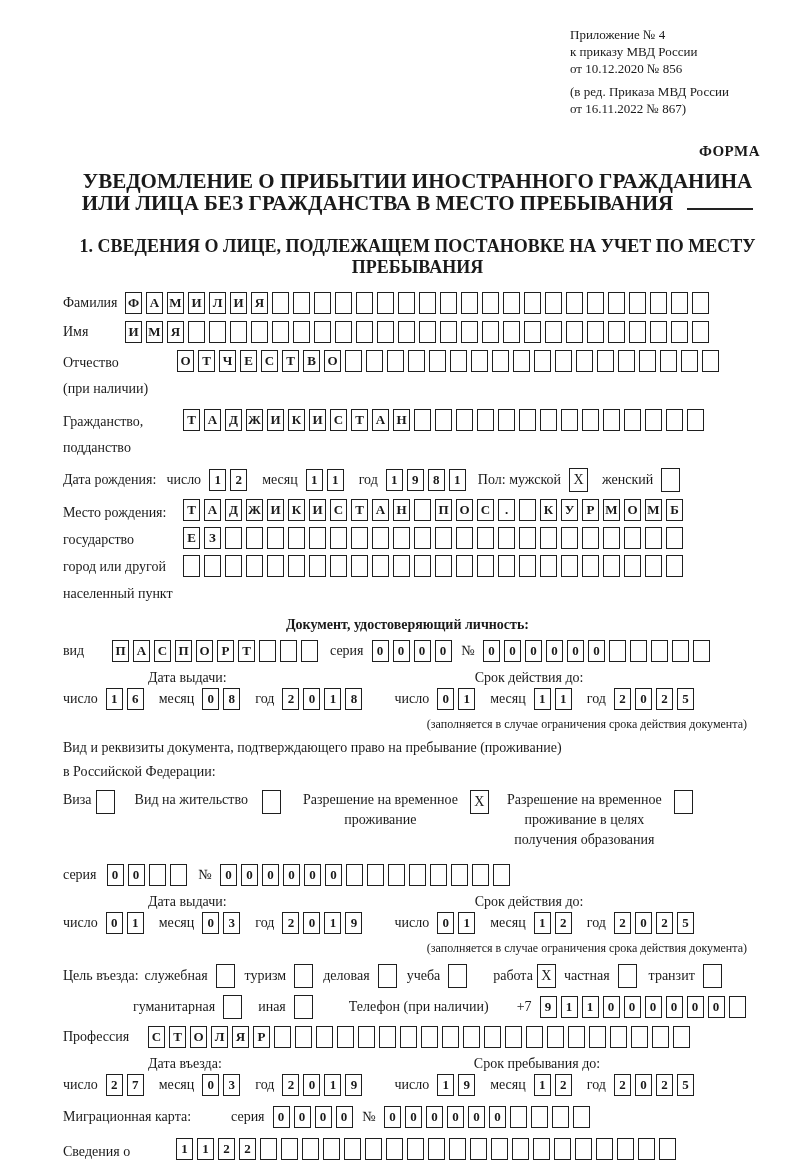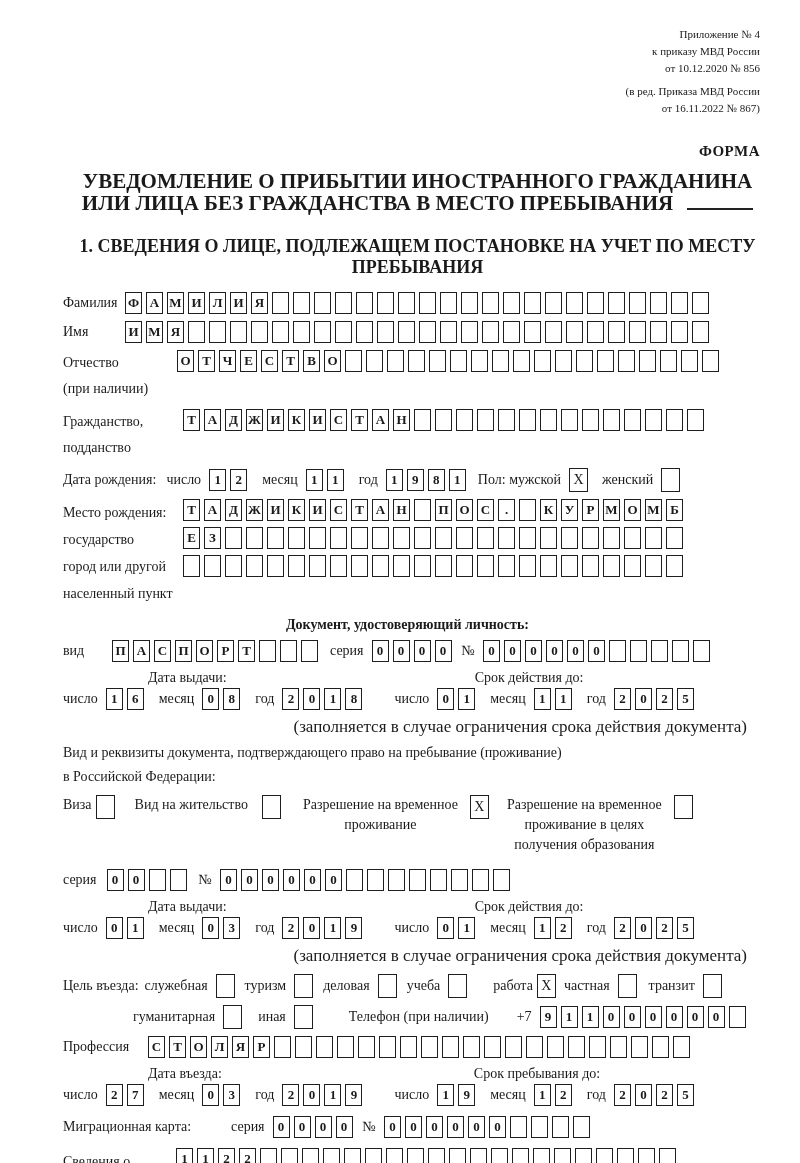--- a/index.html
+++ b/index.html
@@ -5,21 +5,21 @@
   * { box-sizing: border-box; }
   html,body { margin:0; padding:0; background:#fff; }
   body {
     width:800px; min-height:1163px;
     font-family:"Liberation Serif", serif;
     color:#1a1a1a; font-size:14px;
   }
   .page { padding:26px 8px 10px 63px; width:800px; }
 
   
-  .hdr { width:190px; margin-left:auto; margin-right:32px; font-size:11px; line-height:17px;text-align:right; }
+  .hdr { width:190px; margin-left:auto; margin-right:32px; font-size:13px; line-height:17px; }
   .hdr .sub { margin-top:6px; }
   .forma { text-align:right; margin:26px 32px 8px 0; font-weight:bold; font-size:15px; letter-spacing:.5px; }
 
   
   .title { text-align:center; font-weight:bold; font-size:21px; line-height:22px; margin:10px 0 4px -20px; }
   .blank-line { display:inline-block; width:66px; border-bottom:2px solid #222; height:14px; margin-left:14px; }
   .sec-heading { font-weight:bold; font-size:18px; margin:22px 0 14px -20px; text-align:center; }
 
   
   .row { display:flex; align-items:center; margin:7px 0; }
@@ -35,21 +35,21 @@
   .checkbox { display:inline-block; width:19px; height:24px; border:1.6px solid #1f1f1f;
     text-align:center; font-size:14px; line-height:21px; vertical-align:middle; margin-left:8px; }
   .stack { display:flex; flex-direction:column; gap:6px; }
 
   
   .dg { display:flex; align-items:center; gap:5px; }
   .dg .w { margin:0 3px 0 10px; }
   .dg .w:first-child { margin-left:0; }
   .dates-labels { display:flex; margin:8px 0 2px 0; }
   .dl1 { margin-left:85px; }
-  .note { font-size:17px; margin:2px 45px 8px auto; text-align:right; }
+  .note { font-size:12px; margin:2px 45px 8px auto; text-align:right; }
 
   .centered-bold { text-align:center; font-weight:bold; margin:10px 40px 6px 0; }
   .plain-line { margin:8px 0 2px 0; }
 
   .opt { display:flex; align-items:flex-start; }
   .opt .txt { text-align:center; line-height:20px; }
 </style>
 </head>
 <body>
 

